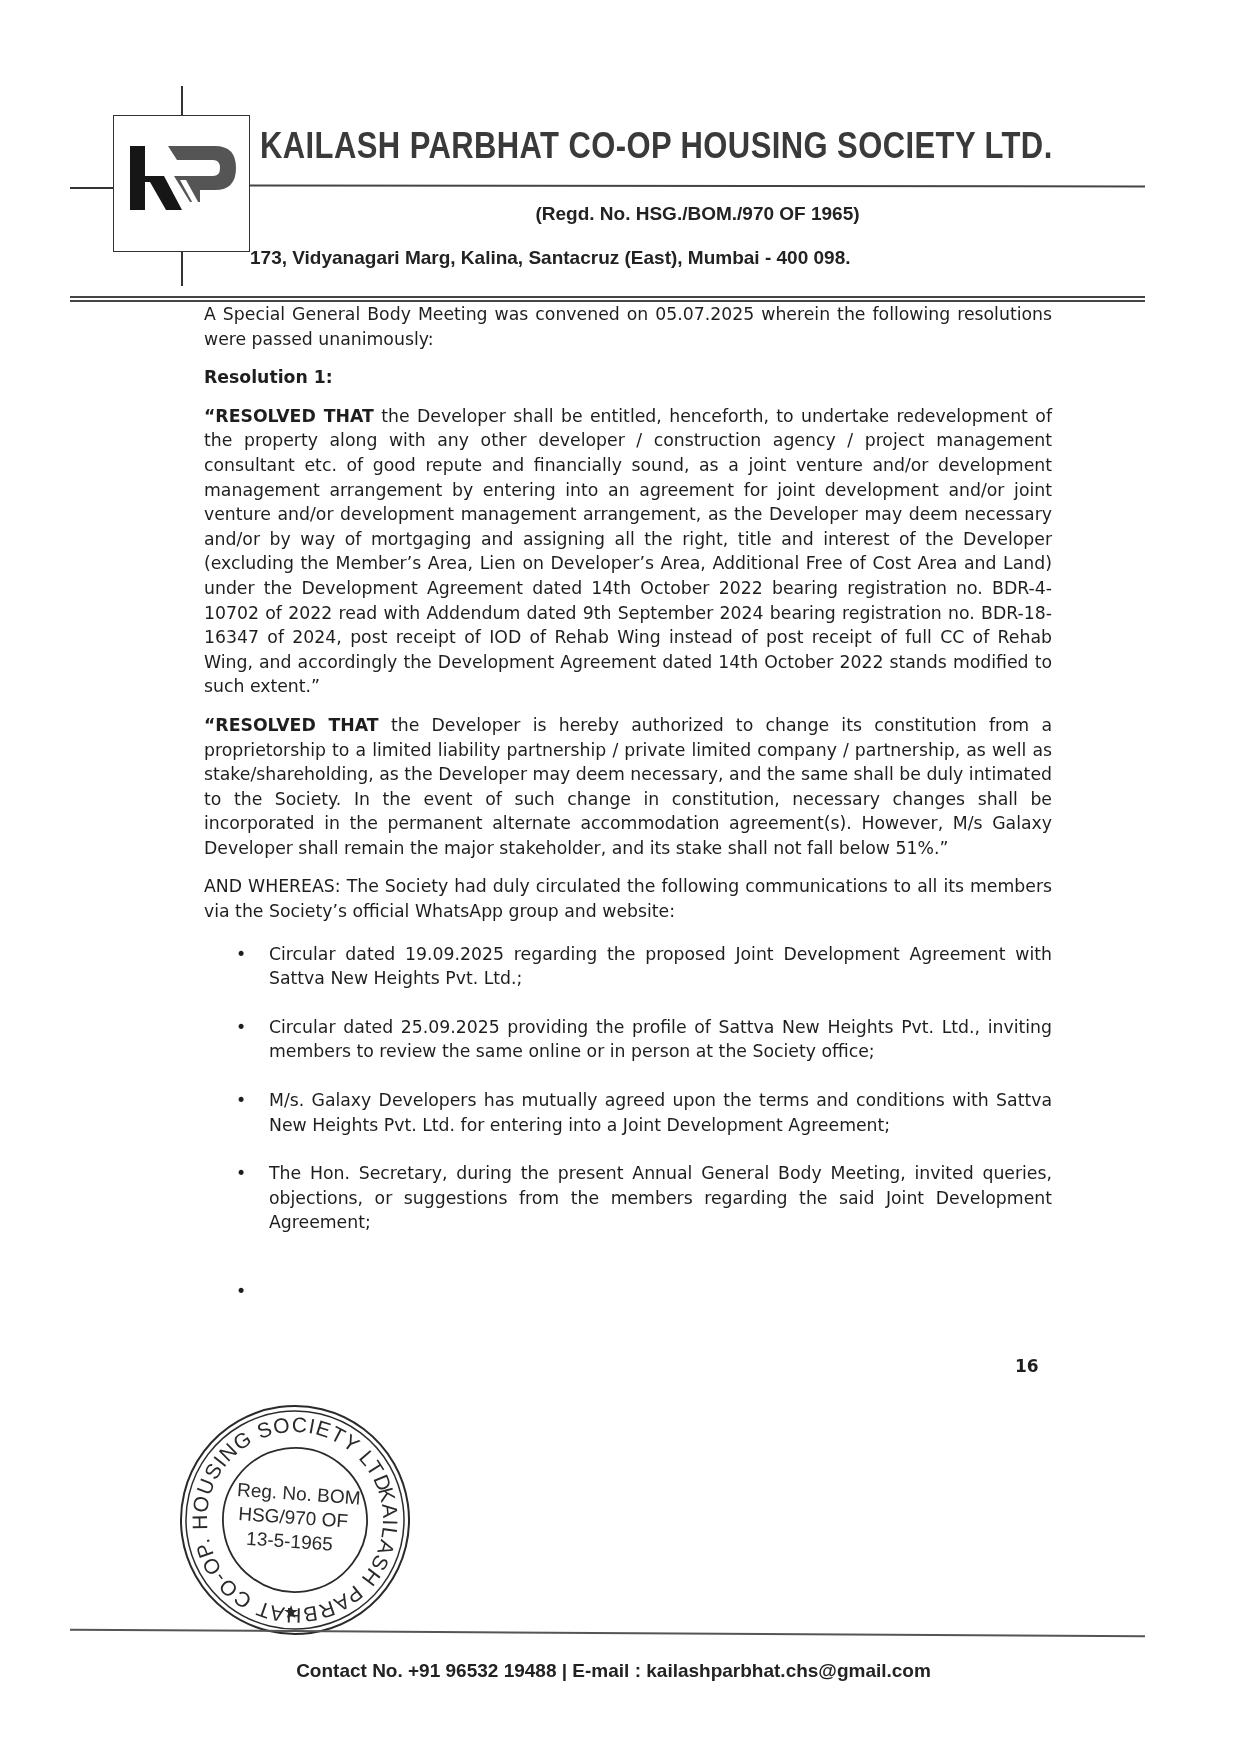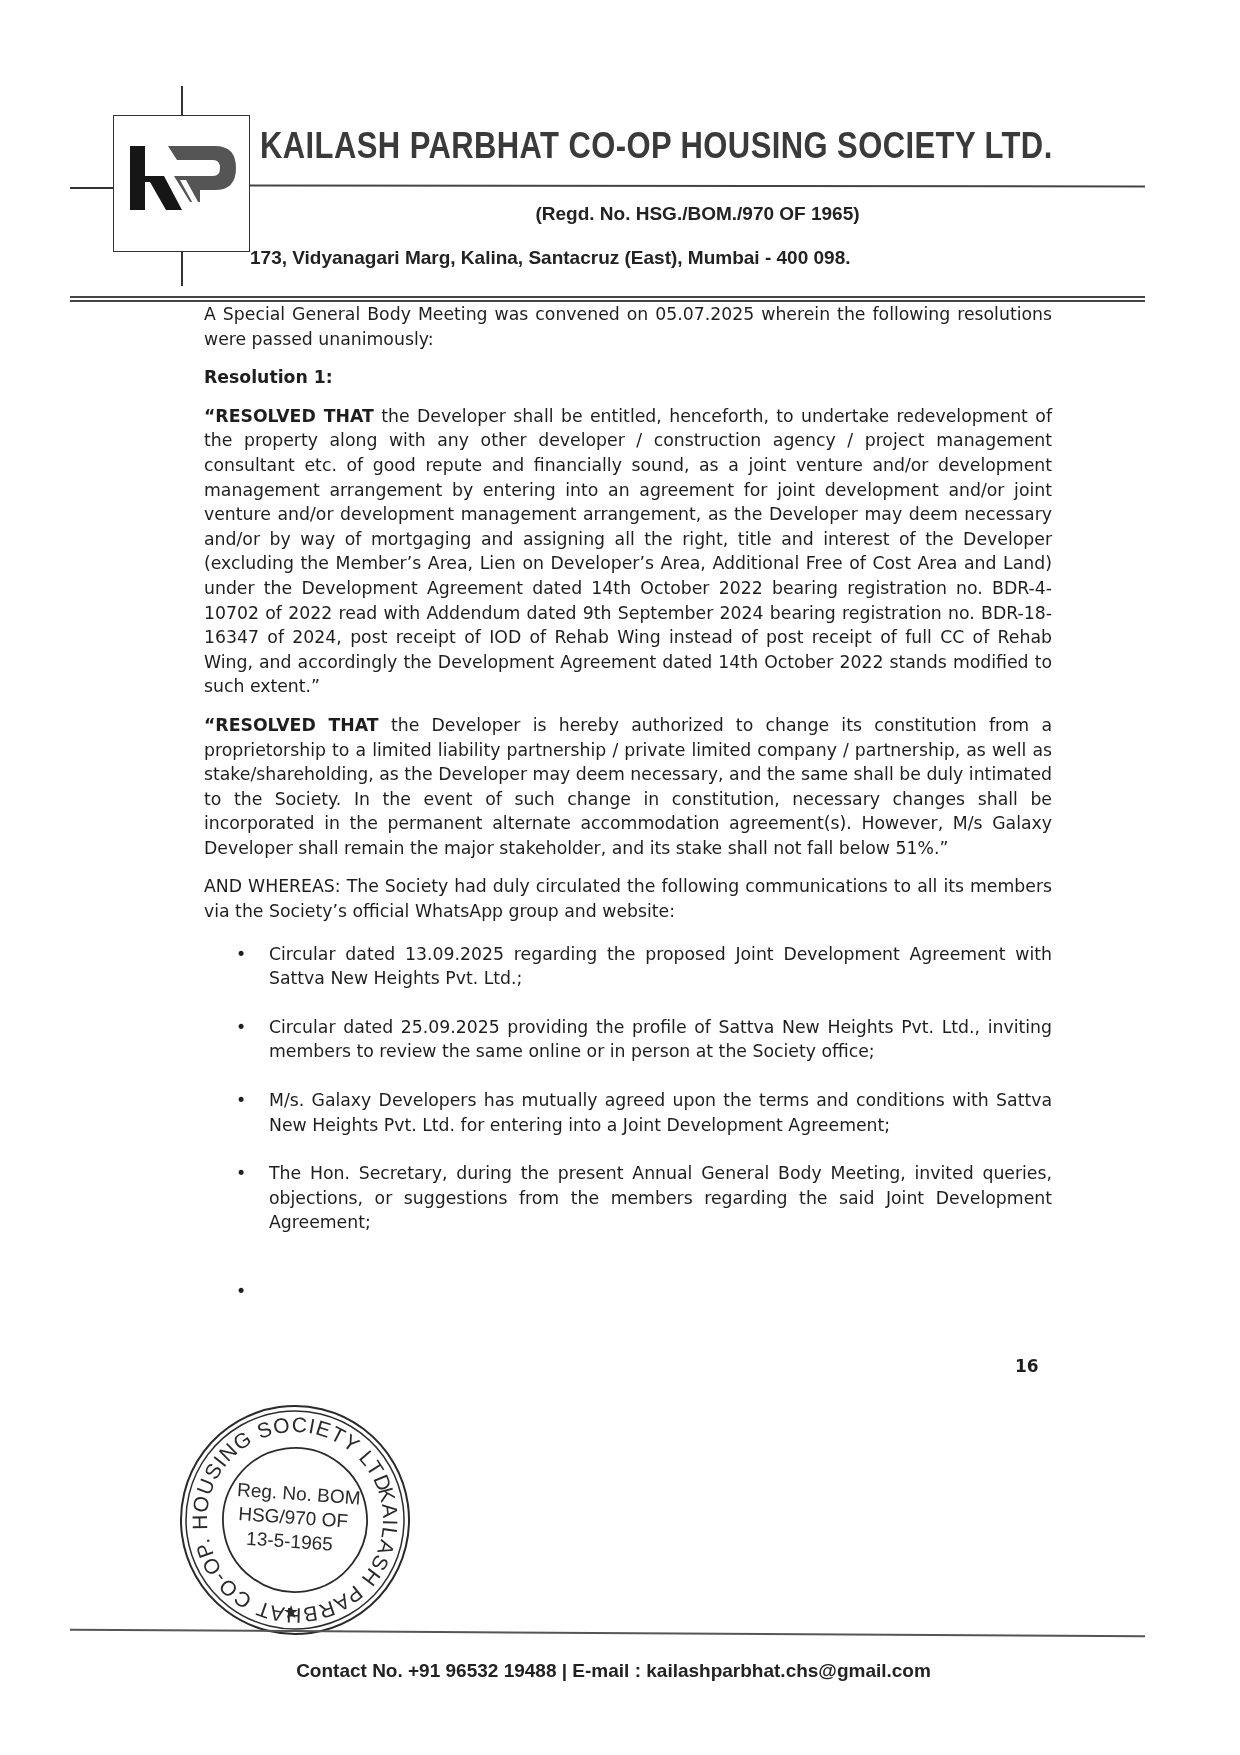--- a/index.html
+++ b/index.html
@@ -64,21 +64,21 @@
   <p class="intro">A Special General Body Meeting was convened on 05.07.2025 wherein the following resolutions were passed unanimously:</p>
 
   <p class="res-heading">Resolution 1:</p>
   <p class="resolved"><b>“RESOLVED THAT</b><span> the Developer shall be entitled, henceforth, to undertake redevelopment of the property along with any other developer / construction agency / project management consultant etc. of good repute and financially sound, as a joint venture and/or development management arrangement by entering into an agreement for joint development and/or joint venture and/or development management arrangement, as the Developer may deem necessary and/or by way of mortgaging and assigning all the right, title and interest of the Developer (excluding the Member’s Area, Lien on Developer’s Area, Additional Free of Cost Area and Land) under the Development Agreement dated 14th October 2022 bearing registration no. BDR-4-10702 of 2022 read with Addendum dated 9th September 2024 bearing registration no. BDR-18-16347 of 2024, post receipt of IOD of Rehab Wing instead of post receipt of full CC of Rehab Wing, and accordingly the Development Agreement dated 14th October 2022 stands modified to such extent.”</span></p>
 
   <p class="resolved"><b>“RESOLVED THAT</b><span> the Developer is hereby authorized to change its constitution from a proprietorship to a limited liability partnership / private limited company / partnership, as well as stake/shareholding, as the Developer may deem necessary, and the same shall be duly intimated to the Society. In the event of such change in constitution, necessary changes shall be incorporated in the permanent alternate accommodation agreement(s). However, M/s Galaxy Developer shall remain the major stakeholder, and its stake shall not fall below 51%.”</span></p>
 
   <p class="whereas">AND WHEREAS: The Society had duly circulated the following communications to all its members via the Society’s official WhatsApp group and website:</p>
 
   <ul class="bullets">
-    <li><span class="bullet">•</span><span>Circular dated 13.09.2025 regarding the proposed Joint Development Agreement with Sattva New Heights Pvt. Ltd.;</span></li>
+    <li><span class="bullet">•</span><span>Circular dated 19.09.2025 regarding the proposed Joint Development Agreement with Sattva New Heights Pvt. Ltd.;</span></li>
     <li><span class="bullet">•</span><span>Circular dated 25.09.2025 providing the profile of Sattva New Heights Pvt. Ltd., inviting members to review the same online or in person at the Society office;</span></li>
     <li><span class="bullet">•</span><span>M/s. Galaxy Developers has mutually agreed upon the terms and conditions with Sattva New Heights Pvt. Ltd. for entering into a Joint Development Agreement;</span></li>
     <li class="last-gap"><span class="bullet">•</span><span>The Hon. Secretary, during the present Annual General Body Meeting, invited queries, objections, or suggestions from the members regarding the said Joint Development Agreement;</span></li>
     <li><span class="bullet">•</span></li>
   </ul>
 </div>
 
 <div class="abs page-num">16</div>
 
 <svg class="abs stamp" viewBox="0 0 240 240">

